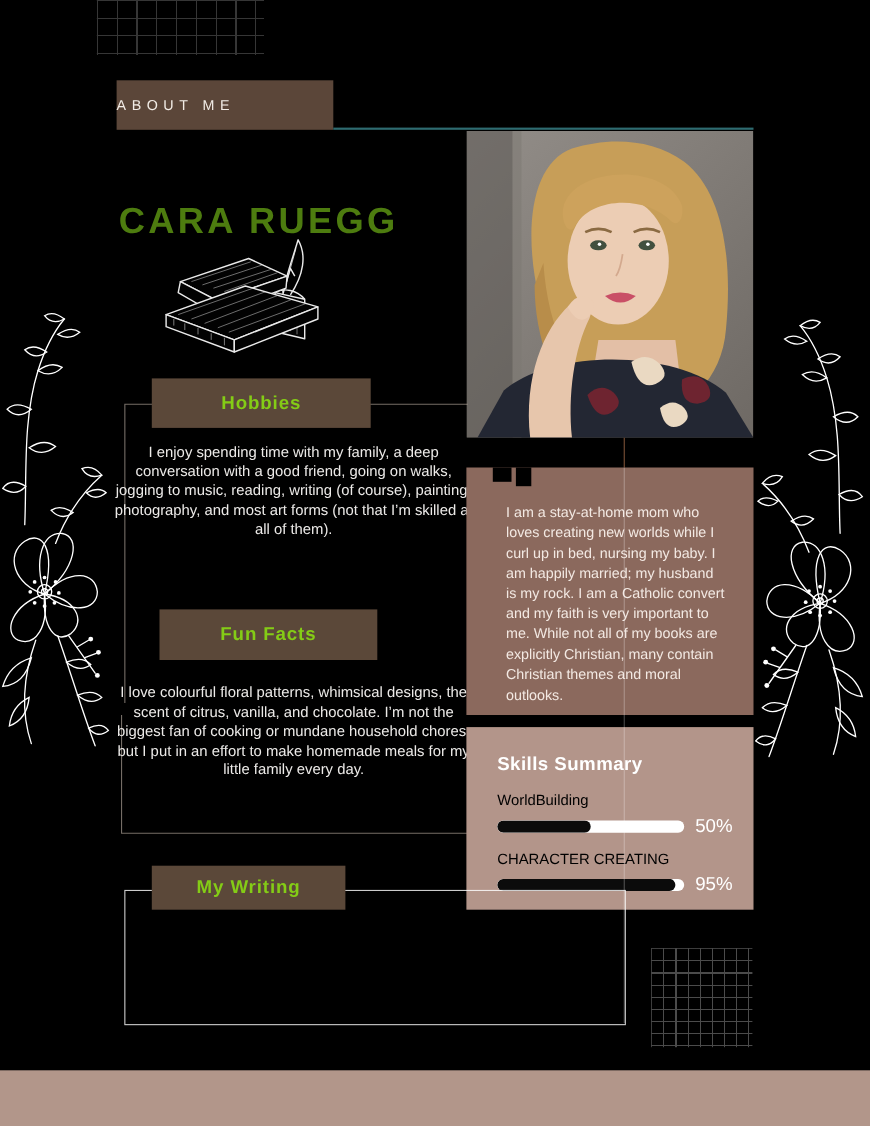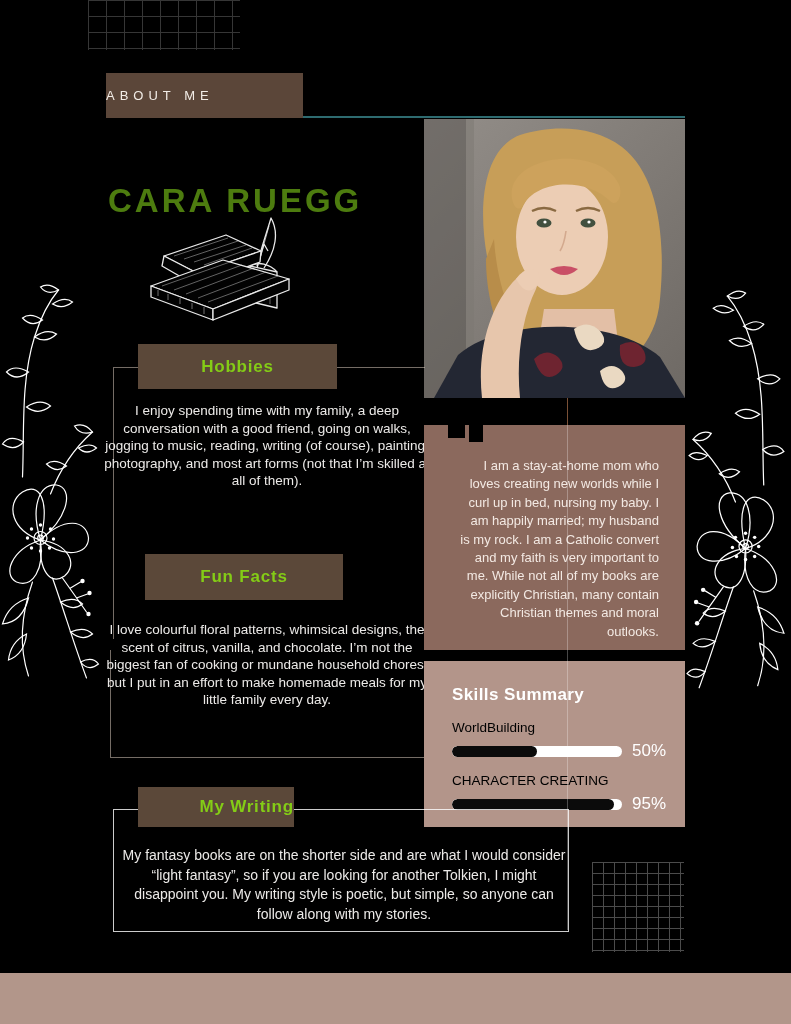--- a/index.html
+++ b/index.html
@@ -37,21 +37,21 @@
     font-size:33px;font-weight:800;letter-spacing:3px;color:#4d7c0f;
   }
 
   .section-header{
     background:#5b4839;display:flex;align-items:center;justify-content:center;
     font-size:17px;font-weight:700;letter-spacing:.8px;color:#84cc16;
     z-index:16;
   }
   .hdr-hobbies{left:138px;top:344px;width:199px;height:45px;}
   .hdr-funfacts{left:145px;top:554px;width:198px;height:46px;}
-  .hdr-writing{left:138px;top:787px;width:156px;height:40px;justify-content:flex-end;}
+  .hdr-writing{left:138px;top:787px;width:176px;height:40px;}
 
   .frame{pointer-events:none;}
   .frame-hobbies{
     left:113px;top:367px;width:311px;height:271px;
     border-top:1px solid rgba(214,198,186,.55);
     border-left:1px solid rgba(214,198,186,.55);
   }
   .frame-funfacts{
     left:110px;top:650px;width:314px;height:107px;
     border-left:1px solid rgba(214,198,186,.55);
@@ -70,21 +70,21 @@
   .para-funfacts{left:100px;top:621px;width:334px;font-size:13.5px;line-height:17.5px;}
   .para-writing{left:118px;top:846px;width:452px;font-size:14px;line-height:19.5px;z-index:17;}
 
   .photo{left:424px;top:119px;width:261px;height:279px;overflow:hidden;}
 
   .bio-card{
     left:424px;top:425px;width:261px;height:225px;background:#8b695d;
     box-sizing:border-box;padding:32px 26px 0 36px;z-index:4;
   }
   .bio-card .bio-text{
-    font-size:13px;line-height:18.4px;color:#f3e9e3;text-align:right;
+    font-size:13px;line-height:18.4px;color:#f3e9e3;
   }
   .quote-tab{background:#000;z-index:6;}
   .qt1{left:448px;top:425px;width:17px;height:13px;}
   .qt2{left:469px;top:425px;width:14px;height:17px;}
 
   .skills-card{
     left:424px;top:661px;width:261px;height:166px;background:#b3958a;
     box-sizing:border-box;padding:24px 16px 0 28px;z-index:4;
   }
   .skills-title{font-size:17px;font-weight:700;color:#fff;letter-spacing:.4px;margin-bottom:15px;}
@@ -195,21 +195,20 @@
   </div>
   <div class="abs section-header hdr-funfacts">
     <span>Fun Facts</span>
   </div>
   <div class="abs section-header hdr-writing">
     <span>My Writing</span>
   </div>
 
   <div class="abs para para-hobbies">I enjoy spending time with my family, a deep conversation with a good friend, going on walks, jogging to music, reading, writing (of course), painting, photography, and most art forms (not that I’m skilled at all of them).</div>
   <div class="abs para para-funfacts">I love colourful floral patterns, whimsical designs, the scent of citrus, vanilla, and chocolate. I’m not the biggest fan of cooking or mundane household chores, but I put in an effort to make homemade meals for my little family every day.</div>
-  <div class="abs para para-writing">My fantasy books are on the shorter side and are what I would consider “light fantasy”, so if you are looking for another Tolkien, I might disappoint you. My writing style is poetic, but simple, so anyone can follow along with my stories.</div>
 
   <div class="abs bio-card">
     <div class="bio-text">I am a stay-at-home mom who loves creating new worlds while I curl up in bed, nursing my baby. I am happily married; my husband is my rock. I am a Catholic convert and my faith is very important to me. While not all of my books are explicitly Christian, many contain Christian themes and moral outlooks.</div>
   </div>
   <div class="abs quote-tab qt1"></div>
   <div class="abs quote-tab qt2"></div>
 
   <div class="abs skills-card">
     <div class="skills-title">Skills Summary</div>
 

